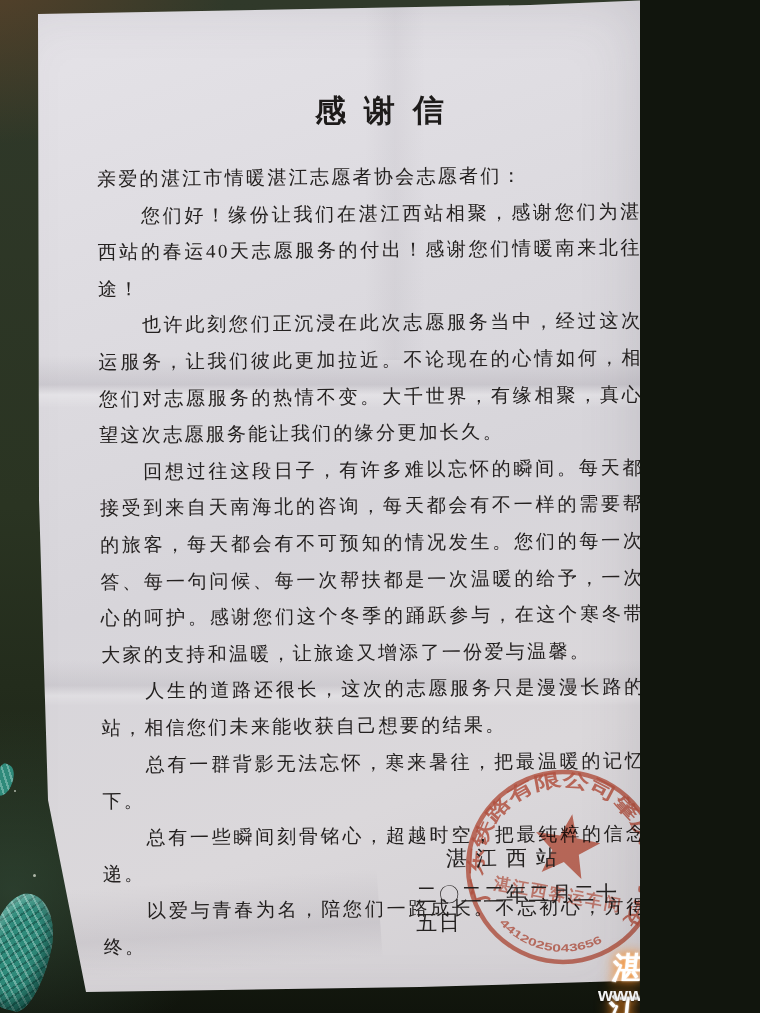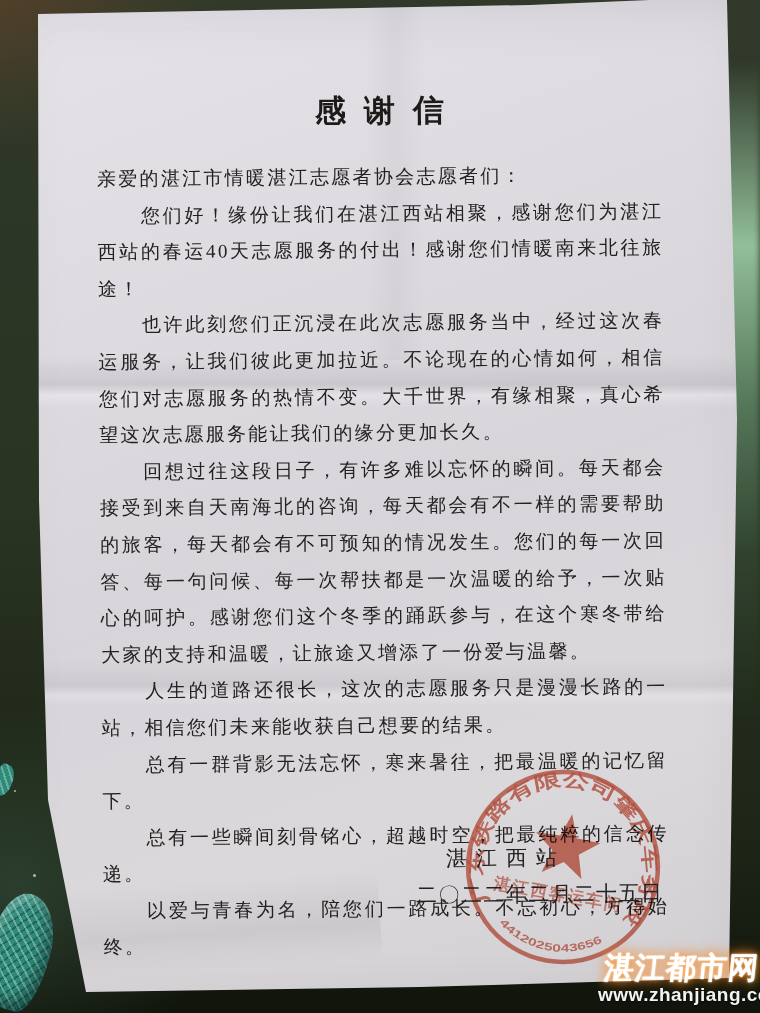--- a/index.html
+++ b/index.html
@@ -1,16 +1,16 @@
 <!DOCTYPE html>
 <html><head>
 <meta charset="utf-8">
 <style>
   html,body{margin:0;padding:0;background:#11150d;}
-  .stage{position:relative;width:760px;height:1013px;overflow:hidden;
+  .stage{position:relative;width:640px;height:1013px;overflow:hidden;
          font-family:"Liberation Serif","DejaVu Serif",serif;}
 
   
   .table-bg{position:absolute;inset:0;
     background:
       radial-gradient(420px 300px at -4% -4%, rgba(108,70,42,.70), rgba(108,70,42,0) 62%),
       radial-gradient(300px 260px at 2% 88%, rgba(60,90,70,.5), rgba(60,90,70,0) 70%),
       linear-gradient(180deg,#30392a 0%,#2a3422 50%,#1c2416 85%,#10140c 100%);}
   .table-sheen{position:absolute;right:0;top:60px;width:46px;height:660px;
     background:linear-gradient(180deg, rgba(150,205,165,0) 0%, rgba(165,215,175,.85) 28%,

